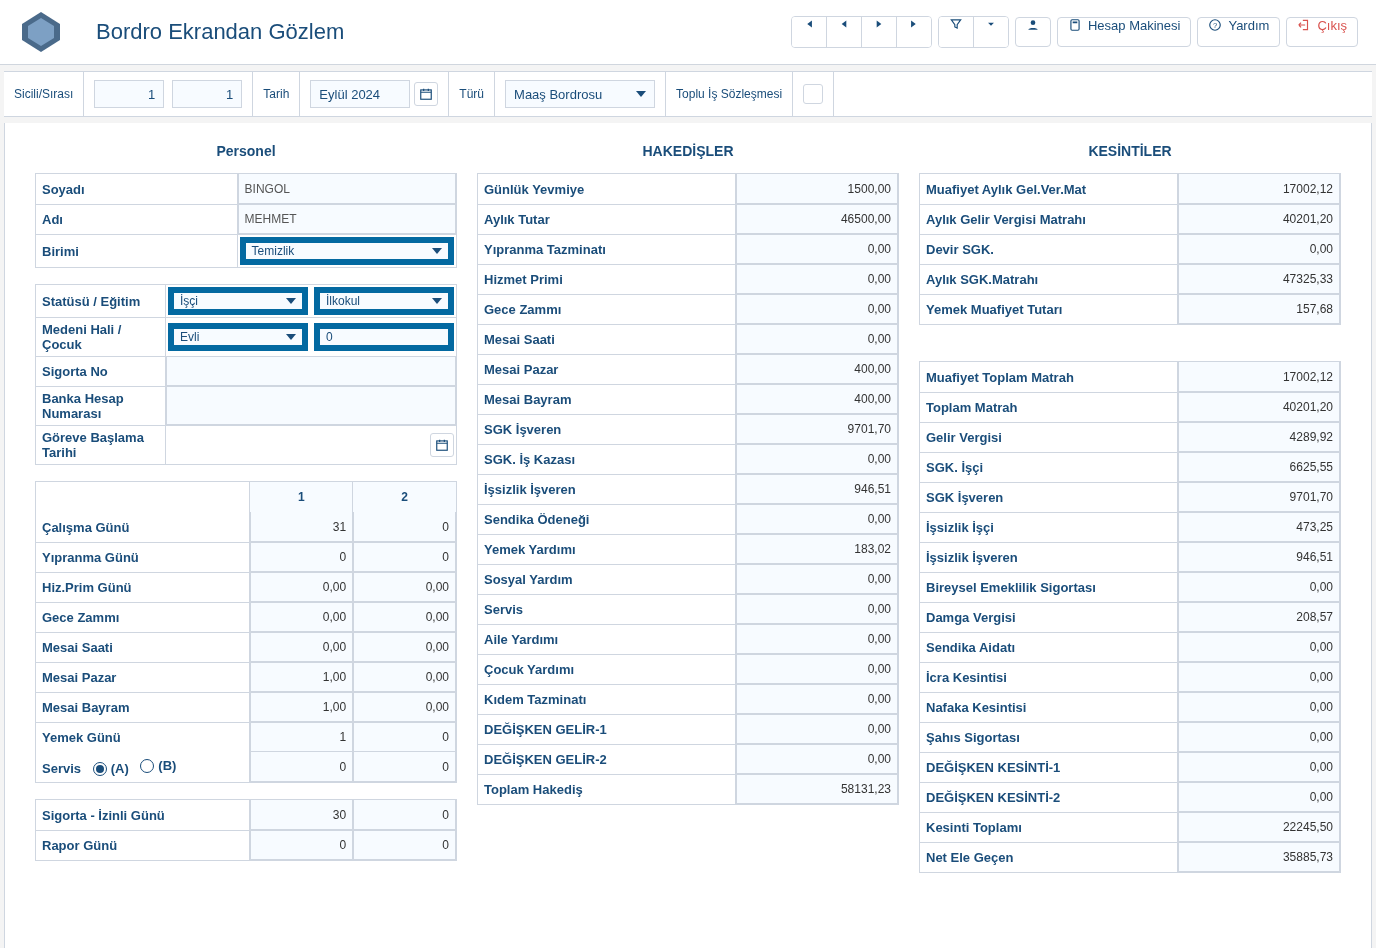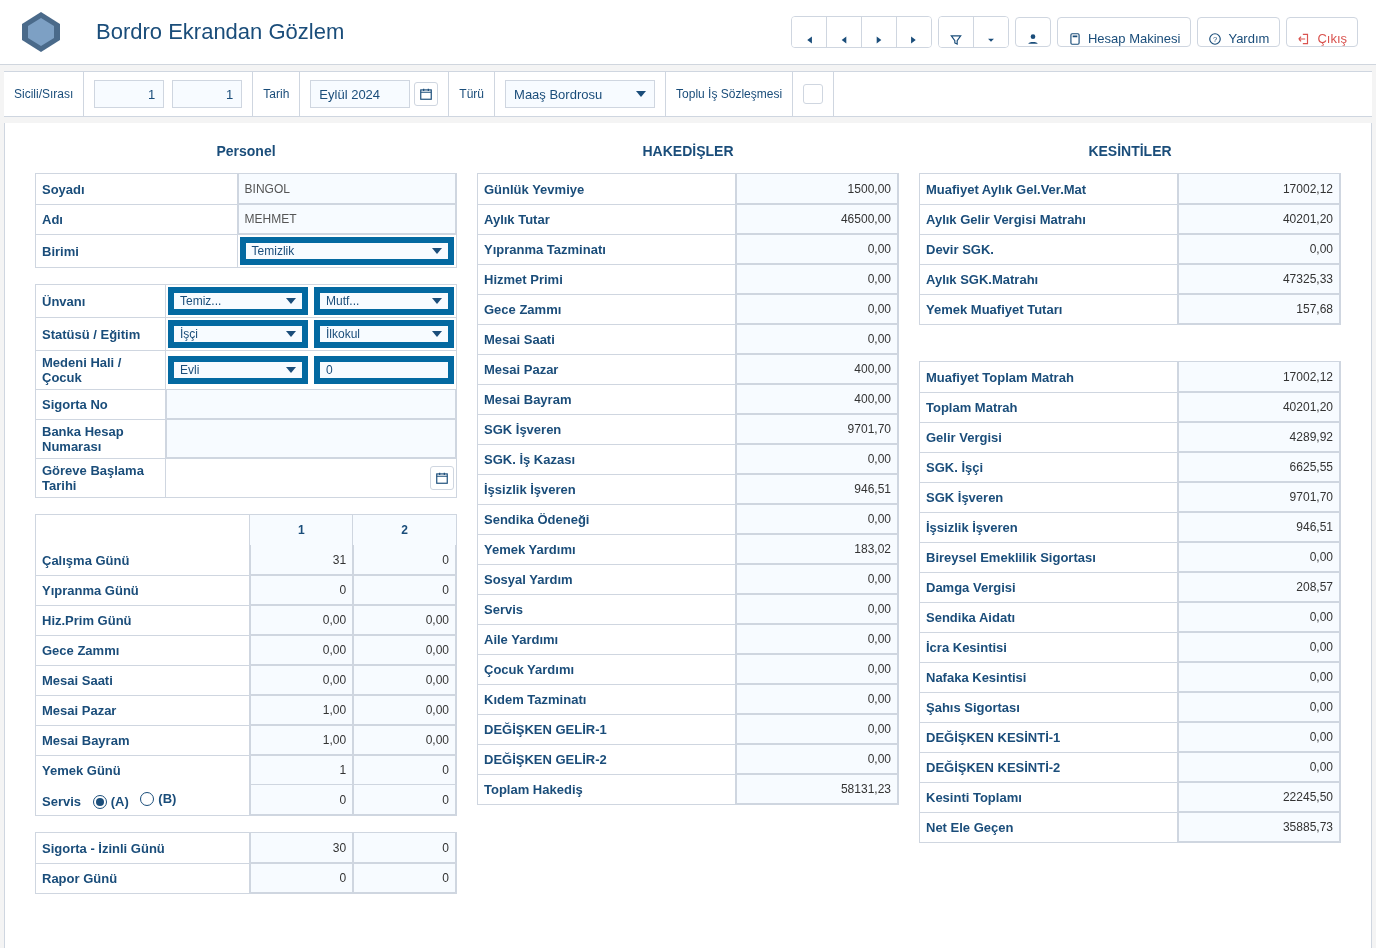--- a/index.html
+++ b/index.html
@@ -7,21 +7,21 @@
 
 
 .header { display: flex; align-items: center; padding: 10px 18px; background: #fff; border-bottom: 1px solid #d0d6de; }
 .logo { width: 46px; height: 44px; margin-right: 32px; display:flex; align-items:center; justify-content:center;}
 .logo svg { width:46px; height:44px; }
 .title { font-size: 22px; color: #1a4d7a; font-weight: 400; flex: 0 0 auto; }
 .header-right { margin-left: auto; display: flex; gap: 6px; align-items: center; }
 .nav-group { display: flex; border: 1px solid #cfd6e0; border-radius: 4px; overflow: hidden; }
 .nav-group .btn { border: none; border-right: 1px solid #cfd6e0; border-radius: 0; }
 .nav-group .btn:last-child { border-right: none; }
-.btn { height: 30px; min-width: 30px; padding: 0 10px; background: #fff; border: 1px solid #cfd6e0; border-radius: 4px; cursor: pointer; display: inline-flex; align-items: flex-end; justify-content: center; gap: 6px; color: #1a4d7a; font-size: 13px; }
+.btn { height: 30px; min-width: 30px; padding: 0 10px; background: #fff; border: 1px solid #cfd6e0; border-radius: 4px; cursor: pointer; display: inline-flex; align-items: flex-start; justify-content: center; gap: 6px; color: #1a4d7a; font-size: 13px; }
 .btn svg { width: 14px; height: 14px; }
 
 
 .filter-bar { display:flex; background:#fff; margin: 6px 4px; border-top:1px solid #cfd6e0; border-bottom:1px solid #cfd6e0;}
 .fcell { display:flex; align-items:center; padding:8px 10px; border-right:1px solid #cfd6e0; gap:8px; }
 .fcell input[type="text"], .fcell .sel { height:28px; border:1px solid #cfd6e0; background:#f7fbff; padding:0 8px; font-size:13px; color:#1a4d7a; }
 .fcell .label { font-size:12px; color:#1a4d7a; }
 .num { width:70px; text-align:right; }
 .date-wrap { display:flex; align-items:center; gap:4px;}
 .date-wrap input{ width:100px;}
@@ -191,35 +191,20 @@
                 <span>Temizlik</span>
                 <span class="dd"></span>
               </div>
             </td>
           </tr>
     </tbody>
       </table>
 
     <table class="tbl">
       <tbody>
-          <tr>
-            <td class="lbl">Ünvanı</td>
-            <td style="padding:2px;">
-        <div class="splitcell">
-          <div class="sel">
-                  <span>Temiz...</span>
-                  <span class="dd"></span>
-                </div>
-          <div class="sel">
-                  <span>Mutf...</span>
-                  <span class="dd"></span>
-                </div>
-        </div>
-      </td>
-          </tr>
       <tr>
             <td class="lbl">Statüsü / Eğitim</td>
             <td style="padding:2px;text-align:center;">
         <div class="splitcell">
           <div class="sel">
                   <span>İşçi</span>
                   <span class="dd"></span>
                 </div>
           <div class="sel">
                   <span>İlkokul</span>
@@ -484,20 +469,24 @@
           </tr>
           <tr>
             <td class="lbl">SGK. İşçi</td>
             <td class="valR" style="width:30%;">6625,55</td>
           </tr>
           <tr>
             <td class="lbl">SGK İşveren</td>
             <td class="valR" style="width:30%;">9701,70</td>
           </tr>
           <tr>
+            <td class="lbl">İşsizlik İşçi</td>
+            <td class="valR" style="width:30%;">473,25</td>
+          </tr>
+          <tr>
             <td class="lbl">İşsizlik İşveren</td>
             <td class="valR" style="width:30%;">946,51</td>
           </tr>
           <tr>
             <td class="lbl">Bireysel Emeklilik Sigortası</td>
             <td class="valR" style="width:30%;">0,00</td>
           </tr>
           <tr>
             <td class="lbl">Damga Vergisi</td>
             <td class="valR" style="width:30%;">208,57</td>

